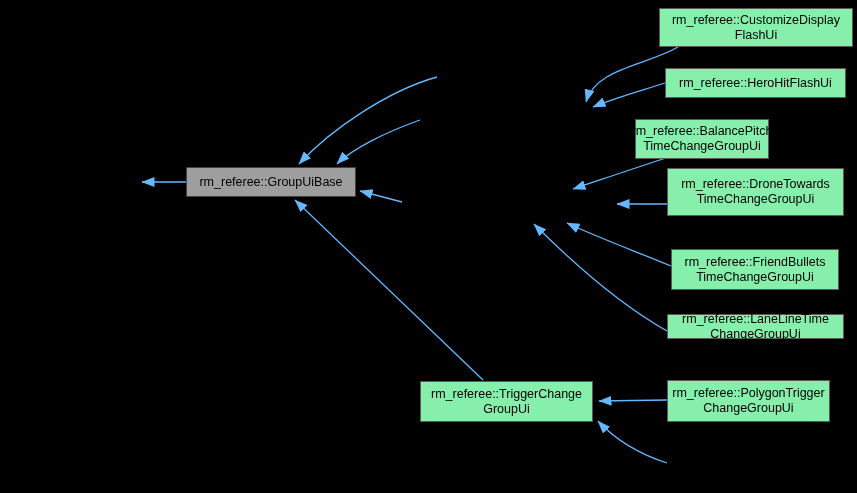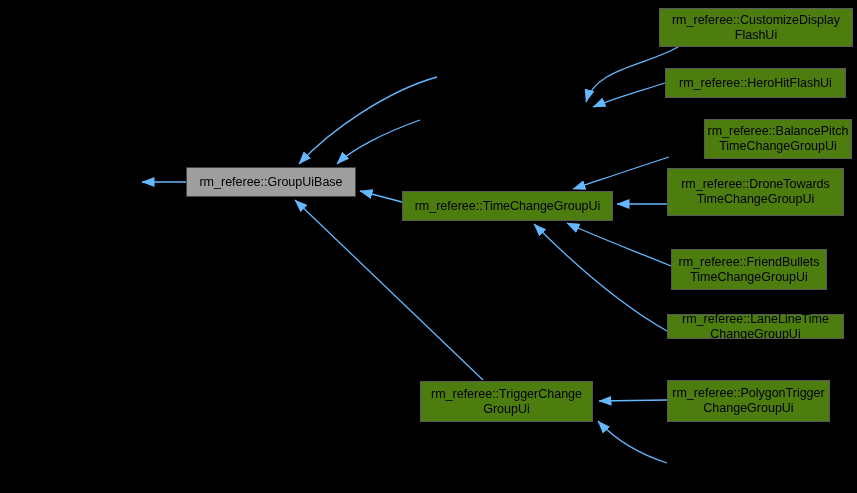--- a/index.html
+++ b/index.html
@@ -7,21 +7,21 @@
     position:relative;
     width:857px;height:493px;
     background:#000000;
     font-family:"Liberation Sans","DejaVu Sans",sans-serif;
     overflow:hidden;
   }
   #edges{position:absolute;left:0;top:0;width:857px;height:493px;}
   .node{
     position:absolute;
     box-sizing:border-box;
-    background:#4d7c0f;
+    background:#86efac;
     border:1.5px solid #595959;
     color:#000000;
     font-size:12.5px;
     line-height:15px;
     display:flex;
     align-items:center;
     justify-content:center;
     text-align:center;
     white-space:pre-line;
     cursor:pointer;
@@ -57,37 +57,36 @@
     <path class="edge" d="M 667,331 C 612,300 562,252 534,224" marker-end="url(#arrow)"></path>
     <path class="edge" d="M 667,400 L 599,401" marker-end="url(#arrow)"></path>
     <path class="edge" d="M 667,463 C 633,452 612,436 598,421" marker-end="url(#arrow)"></path>
   </svg>
 
 
   <div class="node current" style="left:186px;top:167px;width:170px;height:30px;">rm_referee::GroupUiBase</div>
 
 
 
-  <div class="node" style="left:402px;top:191px;width:211px;height:30px;">rm_referee::TimeChangeGroupUi</div>
 
   <div class="node" style="left:420px;top:381px;width:173px;height:41px;">rm_referee::TriggerChange
 GroupUi</div>
 
   <div class="node" style="left:659px;top:8px;width:194px;height:39px;">rm_referee::CustomizeDisplay
 FlashUi</div>
 
   <div class="node" style="left:665px;top:68px;width:181px;height:30px;">rm_referee::HeroHitFlashUi</div>
 
-  <div class="node" style="left:704px;top:119px;width:148px;height:40px;">rm_referee::BalancePitch
+  <div class="node" style="left:635px;top:119px;width:134px;height:40px;">rm_referee::BalancePitch
 TimeChangeGroupUi</div>
 
   <div class="node" style="left:667px;top:168px;width:177px;height:48px;">rm_referee::DroneTowards
 TimeChangeGroupUi</div>
 
-  <div class="node" style="left:671px;top:249px;width:156px;height:41px;">rm_referee::FriendBullets
+  <div class="node" style="left:671px;top:249px;width:168px;height:41px;">rm_referee::FriendBullets
 TimeChangeGroupUi</div>
 
   <div class="node" style="left:667px;top:314px;width:177px;height:25px;">rm_referee::LaneLineTime
 ChangeGroupUi</div>
 
   <div class="node" style="left:667px;top:380px;width:163px;height:42px;">rm_referee::PolygonTrigger
 ChangeGroupUi</div>
 
 
 </div>

